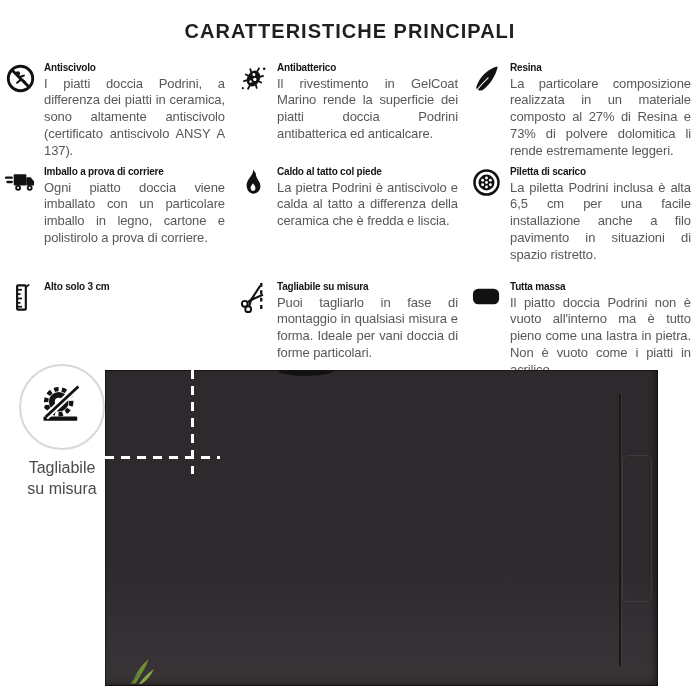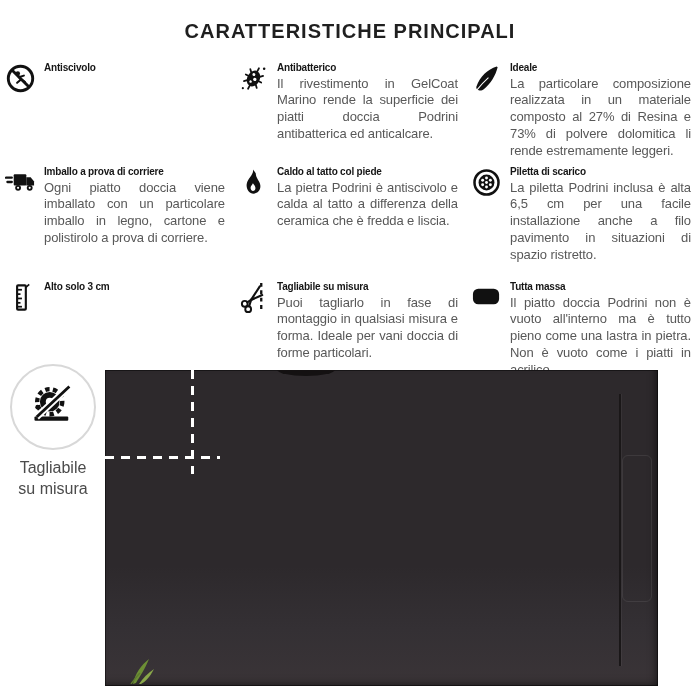--- a/index.html
+++ b/index.html
@@ -17,21 +17,21 @@
   .row-2{top:166px;}
   .row-3{top:281px;}
   .feature{width:233px;box-sizing:border-box;padding:0 8px 0 5px;display:flex;align-items:flex-start;}
   .f-icon{width:31px;flex:0 0 31px;margin-right:8px;margin-top:1px;}
   .f-icon svg{display:block;}
   .f-text{flex:1;min-width:0;}
   .f-title{font-size:10px;font-weight:700;color:#161616;line-height:1.15;margin-bottom:2px;white-space:nowrap;letter-spacing:-0.2px;}
   .f-body{font-size:13px;color:#585858;line-height:1.3;text-align:justify;letter-spacing:-0.1px;}
 
   
-  .badge-wrap{position:absolute;left:1px;top:360px;width:104px;}
+  .badge-wrap{position:absolute;left:10px;top:360px;width:104px;}
   .badge-circle{
     width:82px;height:82px;border-radius:50%;background:#fff;border:2px solid #d8d8d8;
     margin:4px auto 8px auto;display:flex;align-items:center;justify-content:center;
   }
   .badge-label{font-size:16px;color:#4b4b4b;text-align:center;line-height:1.3;}
   .badge-label span{display:block;}
 
   
   .tray-photo{
     position:absolute;left:105px;top:370px;width:553px;height:316px;
@@ -76,20 +76,21 @@
           <path d="M13.5 13.5 L16.5 17"></path>
             <path d="M15 14.5 L19.5 13"></path>
           <path d="M16.5 17 L12.5 20.5"></path>
             <path d="M16.5 17 L20.5 19.5"></path>
         </g>
         <line x1="7.4" y1="7.4" x2="24.6" y2="24.6" stroke="#111" stroke-width="3"></line>
       </svg>
     </span>
     <div class="f-text">
       <div class="f-title">Antiscivolo</div>
+      <div class="f-body">I piatti doccia Podrini, a differenza dei piatti in ceramica, sono altamente antiscivolo (certificato antiscivolo ANSY A 137).</div>
     </div>
   </div>
   <div class="feature">
     <span class="f-icon">
       <svg width="31" height="31" viewBox="0 0 32 32">
         <g transform="rotate(28 16 16)">
           <g stroke="#111" stroke-width="1.8" stroke-linecap="round">
             <line x1="16" y1="4" x2="16" y2="8"></line>
               <line x1="16" y1="24" x2="16" y2="28"></line>
             <line x1="8.5" y1="9" x2="11" y2="11.5"></line>
@@ -114,21 +115,21 @@
     </div>
   </div>
   <div class="feature">
     <span class="f-icon">
       <svg width="31" height="31" viewBox="0 0 32 32">
         <path d="M26.5 3.5 C17 6.5 9.5 13.5 5.5 24.5 C5.2 26.3 6.2 27.7 8 28.2 C10 28.7 11.8 28.2 13.2 27 C20.5 21.5 25.3 13 27.5 4.5 Z" fill="#111"></path>
         <path d="M5.5 28.5 C9 24 13 19.5 18 15" stroke="#fff" stroke-width="1.1" fill="none"></path>
       </svg>
     </span>
     <div class="f-text">
-      <div class="f-title">Ideale</div>
+      <div class="f-title">Resina</div>
       <div class="f-body">La particolare composizione realizzata in un materiale composto al 27% di Resina e 73% di polvere dolomitica li rende estremamente leggeri.</div>
     </div>
   </div>
 </div>
 
 <div class="feature-row row-2">
   <div class="feature">
     <span class="f-icon">
       <svg width="31" height="31" viewBox="0 0 32 32">
         <g stroke="#111" stroke-width="2.4" stroke-linecap="round">

